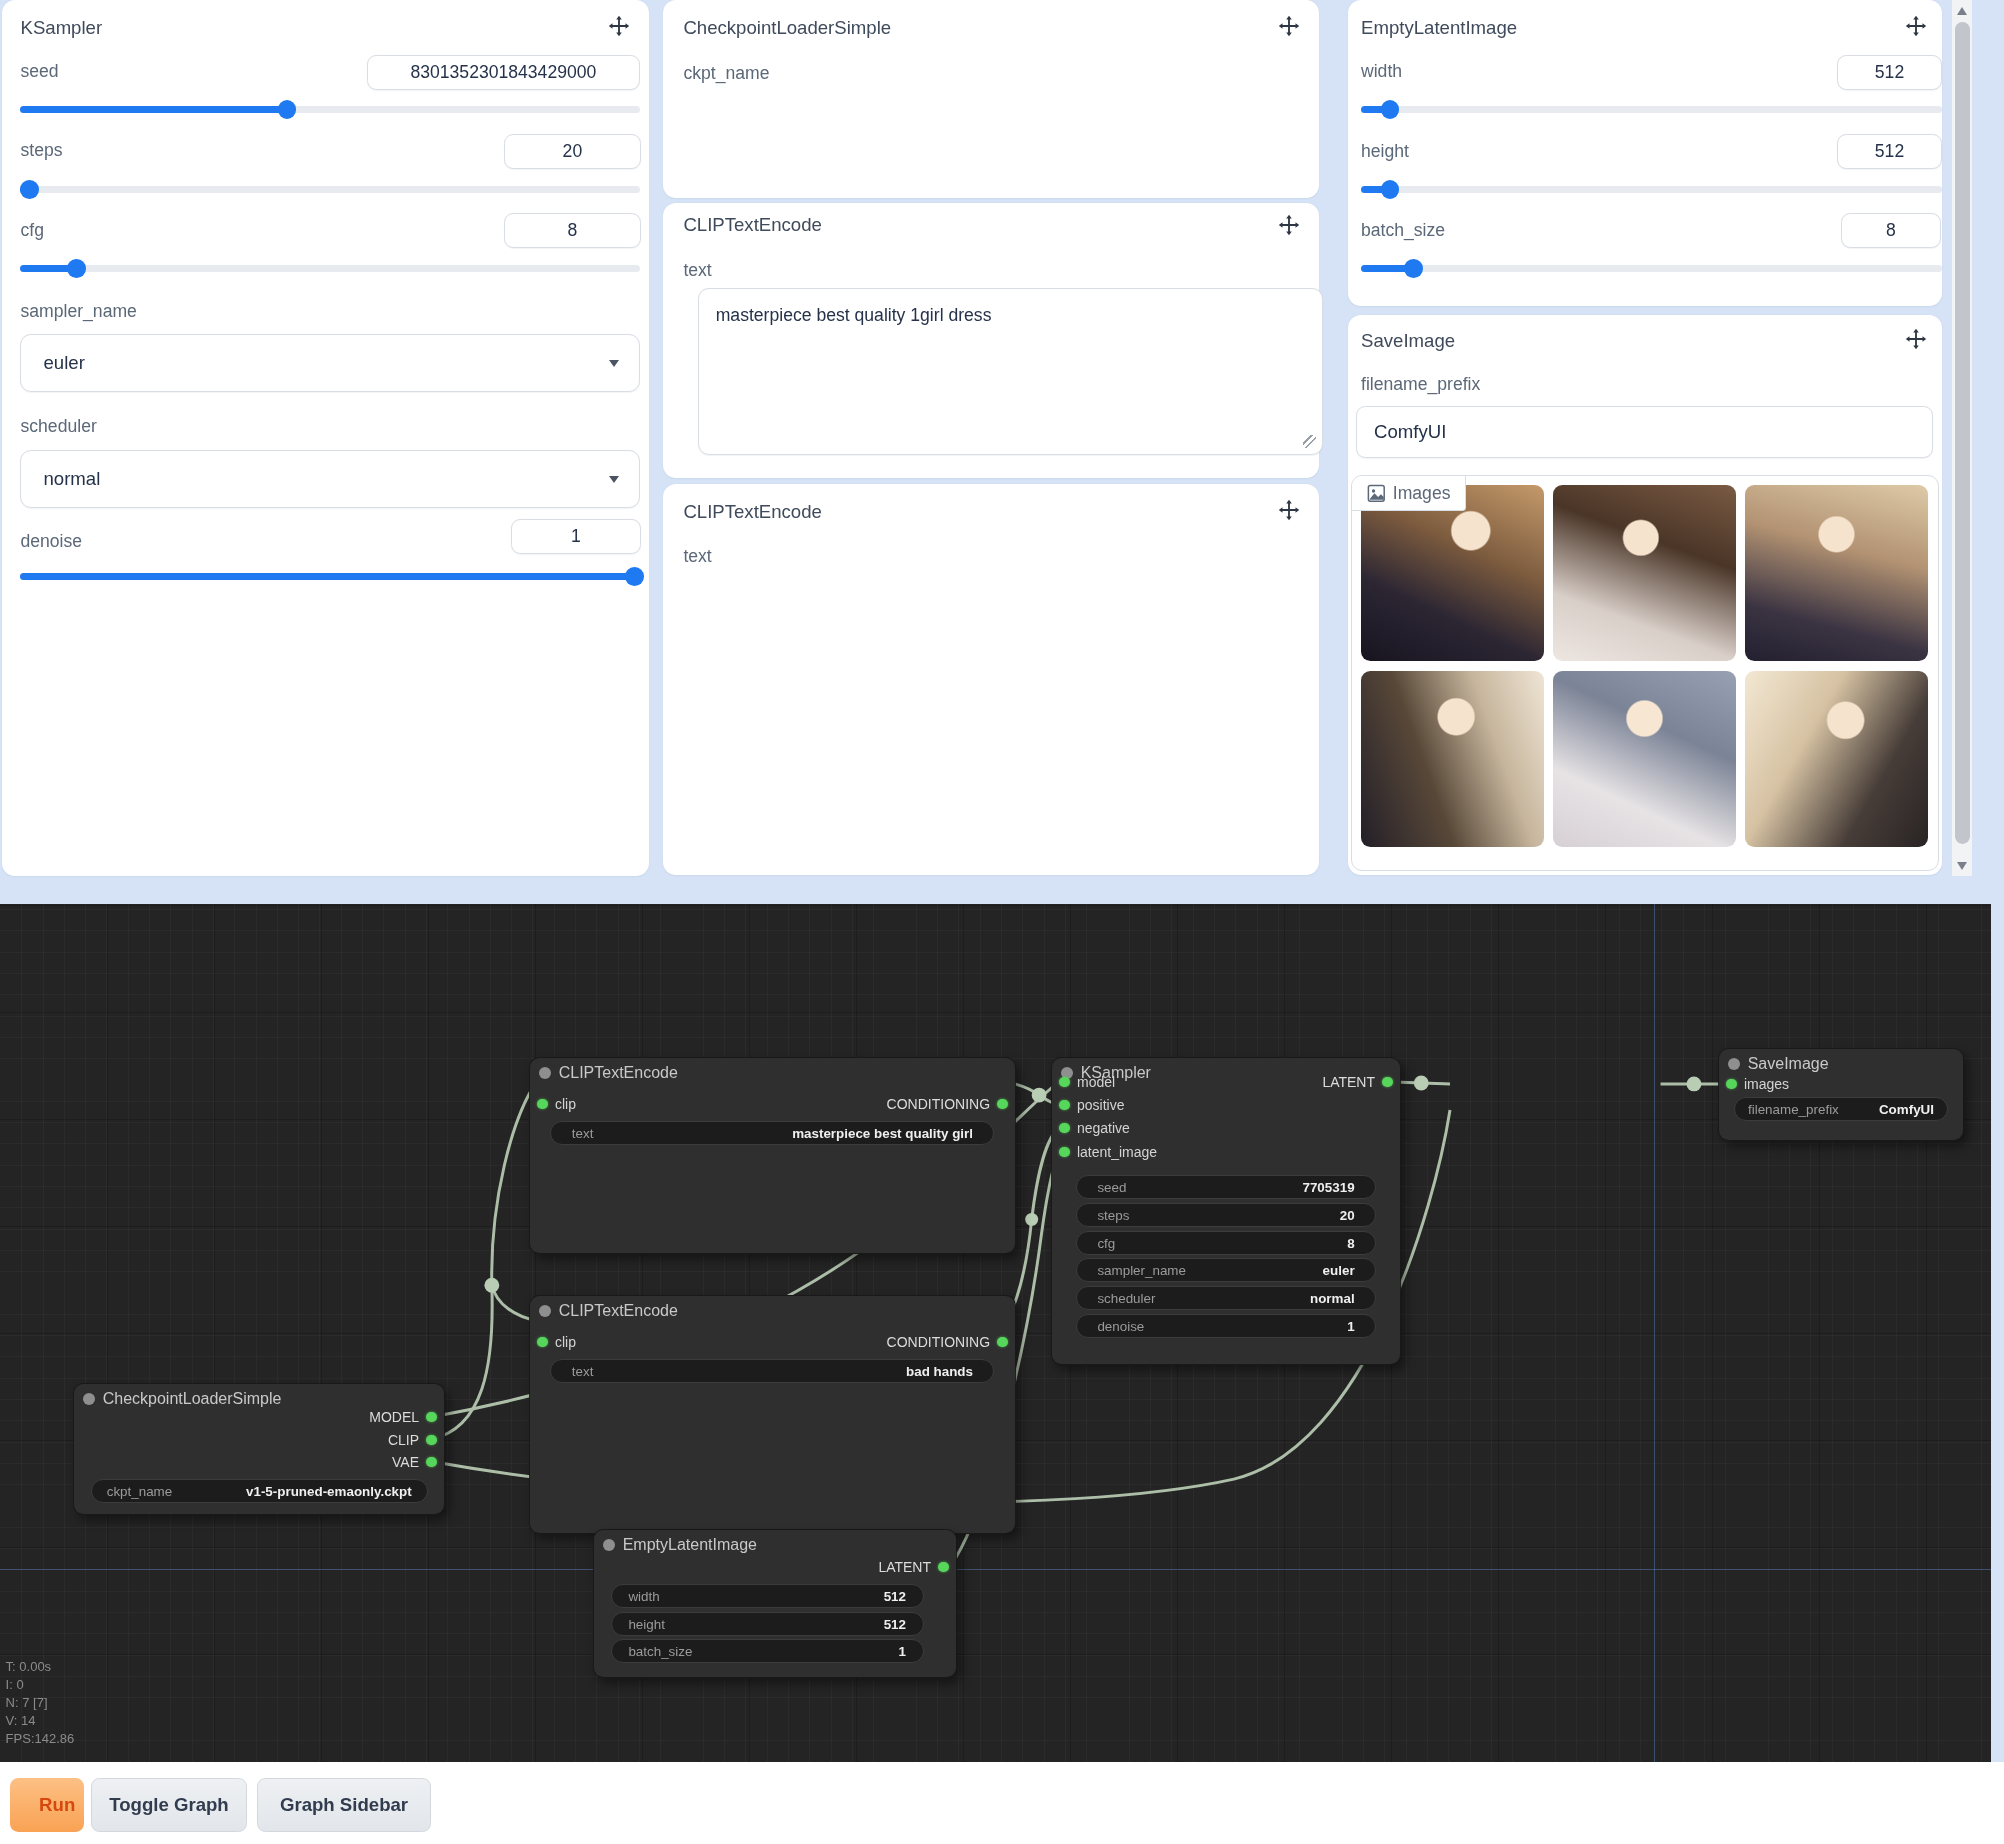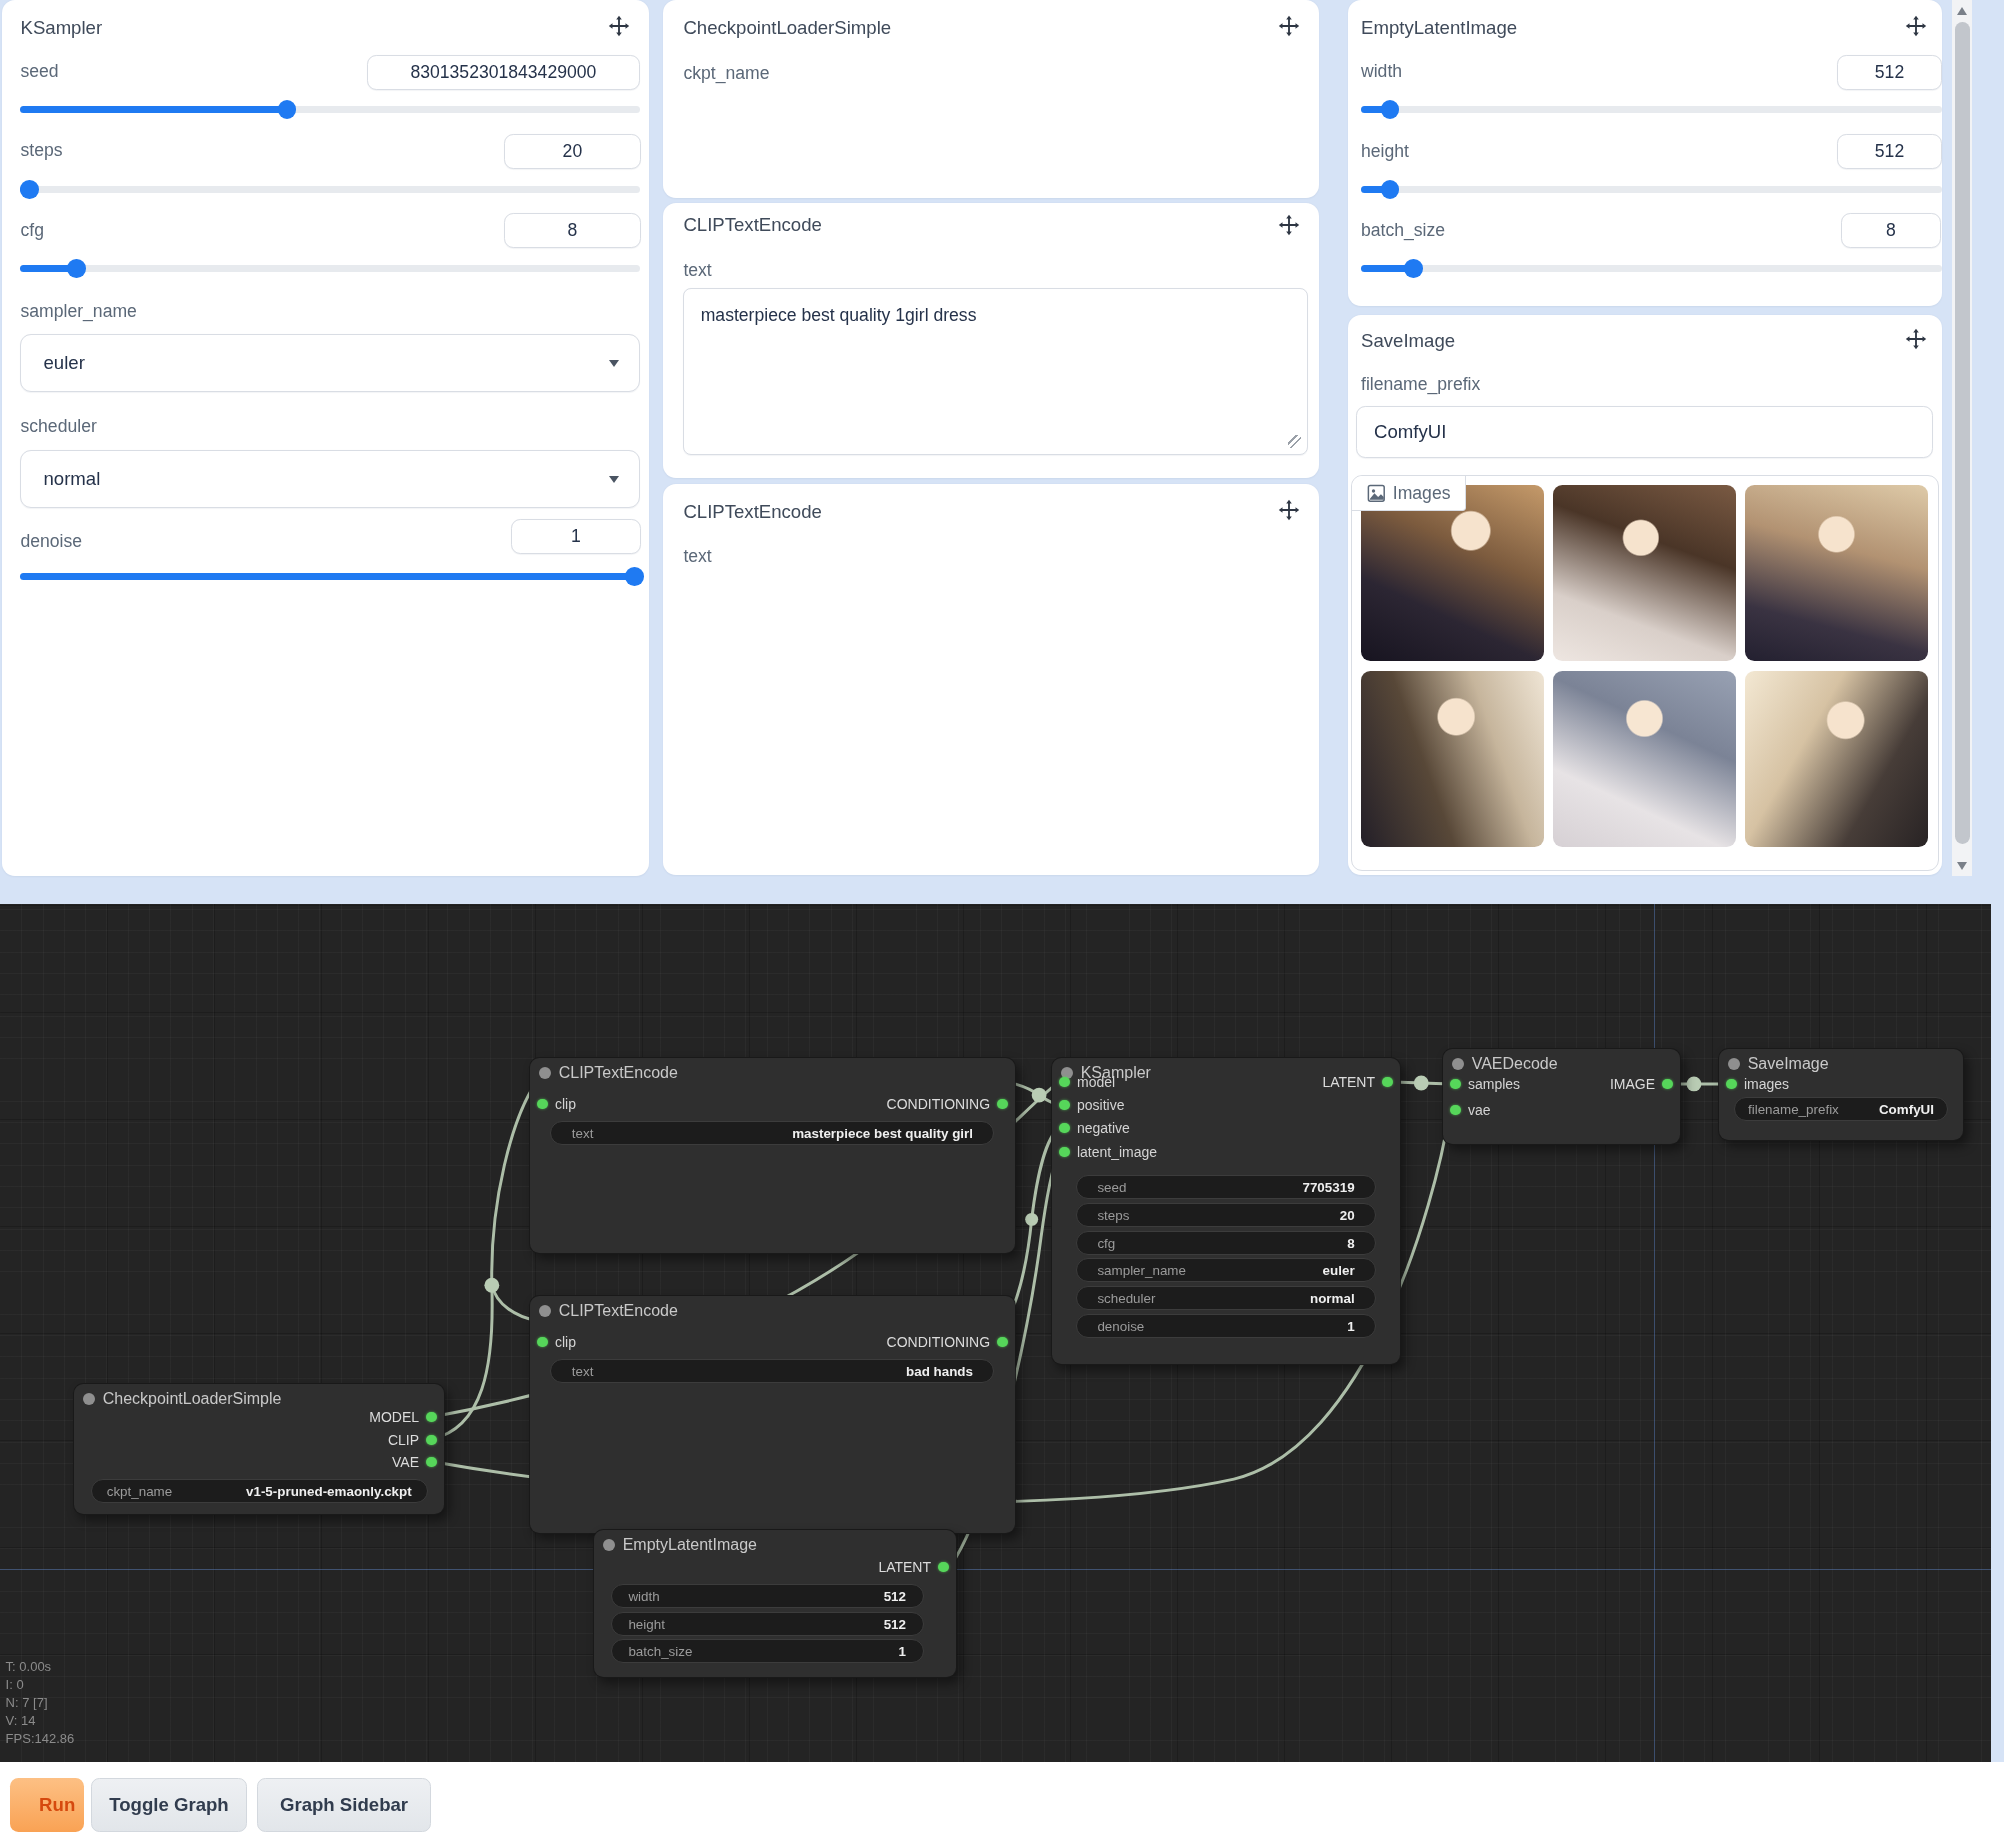--- a/index.html
+++ b/index.html
@@ -160,21 +160,21 @@
 
   <div class="card" style="left:663px; top:203px; width:656px; height:275px;">
     <div class="ptitle" style="left:20.4px; top:11px;">CLIPTextEncode</div>
     <div class="moveicon" style="right:16.7px; top:9.3px;">
       <svg viewBox="0 0 28 28">
           <path d="M14 3 L11 7 H17 Z M14 25 L11 21 H17 Z M3 14 L7 11 V17 Z M25 14 L21 11 V17 Z" stroke="none"></path>
           <path d="M14 5 V23 M5 14 H23" fill="none"></path>
         </svg>
     </div>
     <div class="plabel" style="left:20.4px; top:57px;">text</div>
-    <div class="txtarea" style="left:20px; top:85px; width:625px; height:167px;border-radius:8px;">
+    <div class="txtarea" style="left:35px; top:85px; width:625px; height:167px;">
       <span>masterpiece best quality 1girl dress</span>
       <span class="grip"></span>
     </div>
   </div>
 
   <div class="card" style="left:663px; top:484px; width:656px; height:391px;">
     <div class="ptitle" style="left:20.4px; top:16.7px;">CLIPTextEncode</div>
     <div class="moveicon" style="right:16.7px; top:13px;">
       <svg viewBox="0 0 28 28">
           <path d="M14 3 L11 7 H17 Z M14 25 L11 21 H17 Z M3 14 L7 11 V17 Z M25 14 L21 11 V17 Z" stroke="none"></path>
@@ -357,38 +357,20 @@
       <div class="pill" style="left:24px; top:228px; width:300px;">
           <span class="pn">scheduler</span>
           <span class="pv">normal</span>
         </div>
       <div class="pill" style="left:24px; top:256px; width:300px;">
           <span class="pn">denoise</span>
           <span class="pv">1</span>
         </div>
     </div>
 
-    <div class="node" style="left:1443px; top:145px; width:237px; height:95px;">
-      <div class="ntitle">
-          <span class="ndot"></span>
-          <span>VAEDecode</span>
-        </div>
-      <div class="prow" style="left:7.4px; top:24px;">
-          <span class="pdot"></span>
-          <span>samples</span>
-        </div>
-      <div class="prow right" style="right:7.4px; top:24px;">
-          <span class="pdot"></span>
-          <span>IMAGE</span>
-        </div>
-      <div class="prow" style="left:7.4px; top:50px;">
-          <span class="pdot"></span>
-          <span>vae</span>
-        </div>
-    </div>
 
     <div class="node" style="left:1719px; top:145px; width:244px; height:91px;">
       <div class="ntitle">
           <span class="ndot"></span>
           <span>SaveImage</span>
         </div>
       <div class="prow" style="left:7.4px; top:24px;">
           <span class="pdot"></span>
           <span>images</span>
         </div>

